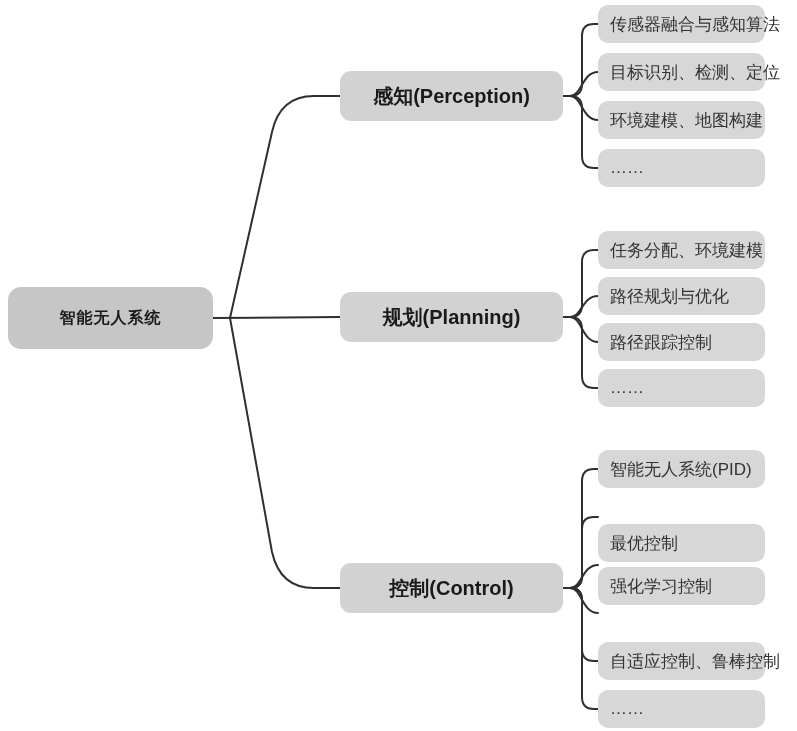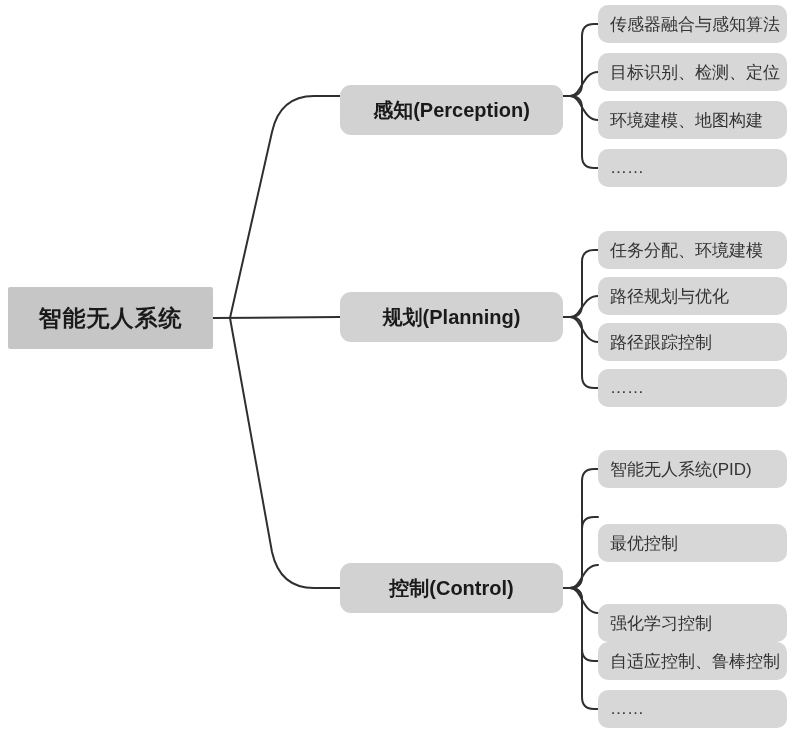--- a/index.html
+++ b/index.html
@@ -12,35 +12,35 @@
   }
   .connectors{position:absolute;left:0;top:0;z-index:0;}
   .connectors path{fill:none;stroke:#2f2f2f;stroke-width:2;stroke-linecap:round;}
   .node{
     position:absolute;z-index:1;box-sizing:border-box;
     display:flex;align-items:center;
     color:#1a1a1a;
   }
   .root-node{
     left:8px;top:287px;width:205px;height:62px;
-    background:#c6c6c6;border-radius:2px;
+    background:#c6c6c6;border-radius:13px;
     justify-content:center;
-    font-size:23px;font-weight:bold;letter-spacing:1px;
+    font-size:16px;font-weight:bold;letter-spacing:1px;
   }
   .branch-node{
     left:340px;width:223px;height:50px;
     background:#d2d2d2;border-radius:11px;
     justify-content:center;
     font-size:20px;font-weight:bold;
   }
-  .branch-perception{top:71px;margin-top:14px;}
+  .branch-perception{top:71px;}
   .branch-planning{top:292px;}
   .branch-control{top:563px;}
   .leaf-node{
-    left:598px;width:189px;height:38px;
+    left:598px;width:167px;height:38px;
     background:#d7d7d7;border-radius:10px;
     padding-left:12px;
     font-size:17px;font-weight:normal;color:#333333;
     white-space:nowrap;
   }
   .watermark{
     position:absolute;z-index:2;
     left:638px;top:705px;
     font-size:15px;color:#c9c9c9;
     white-space:nowrap;
@@ -87,19 +87,19 @@
   <div class="node leaf-node" style="top:101px">环境建模、地图构建</div>
   <div class="node leaf-node" style="top:149px">……</div>
 
   <div class="node leaf-node" style="top:231px">任务分配、环境建模</div>
   <div class="node leaf-node" style="top:277px">路径规划与优化</div>
   <div class="node leaf-node" style="top:323px">路径跟踪控制</div>
   <div class="node leaf-node" style="top:369px">……</div>
 
   <div class="node leaf-node" style="top:450px">智能无人系统(PID)</div>
   <div class="node leaf-node" style="top:524px">最优控制</div>
-  <div class="node leaf-node" style="top:604px">强化学习控制</div>
+  <div class="node leaf-node" style="top:567px">强化学习控制</div>
   <div class="node leaf-node" style="top:642px">自适应控制、鲁棒控制</div>
   <div class="node leaf-node" style="top:690px">……</div>
 
   <div class="watermark">CSDN @mj348940862</div>
 
 </div>
 
 </body></html>

